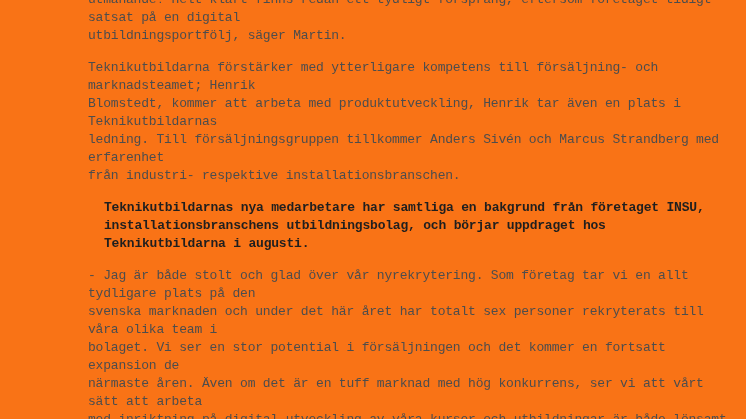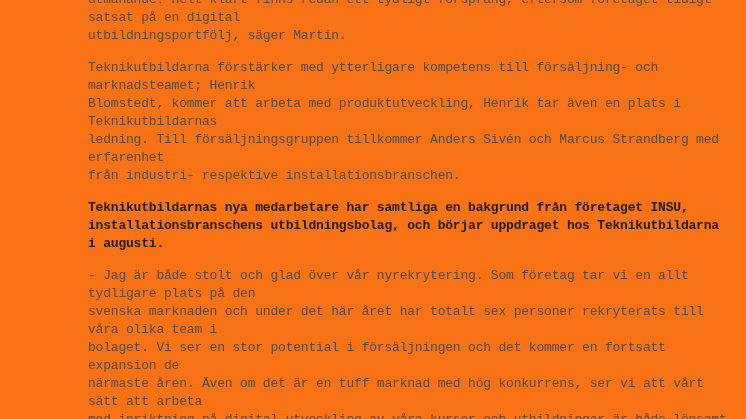--- a/index.html
+++ b/index.html
@@ -35,20 +35,21 @@
     font-size: 13px;
     line-height: 18px;
     letter-spacing: -0.2px;
     color: #4d4d4d;
     white-space: pre-line;
     font-weight: 400;
   }
   .para.bold {
     font-weight: 700;
     color: #1f1f1f;
+    margin-left: 16px;
   }
 </style>
 </head>
 <body>
 
 <div class="page">
   <div class="content" id="paragraph-container">
       <p class="para">utmanande! Helt klart finns redan ett tydligt försprång, eftersom företaget tidigt satsat på en digital
 utbildningsportfölj, säger Martin.</p>
       <p class="para">Teknikutbildarna förstärker med ytterligare kompetens till försäljning- och marknadsteamet; Henrik

